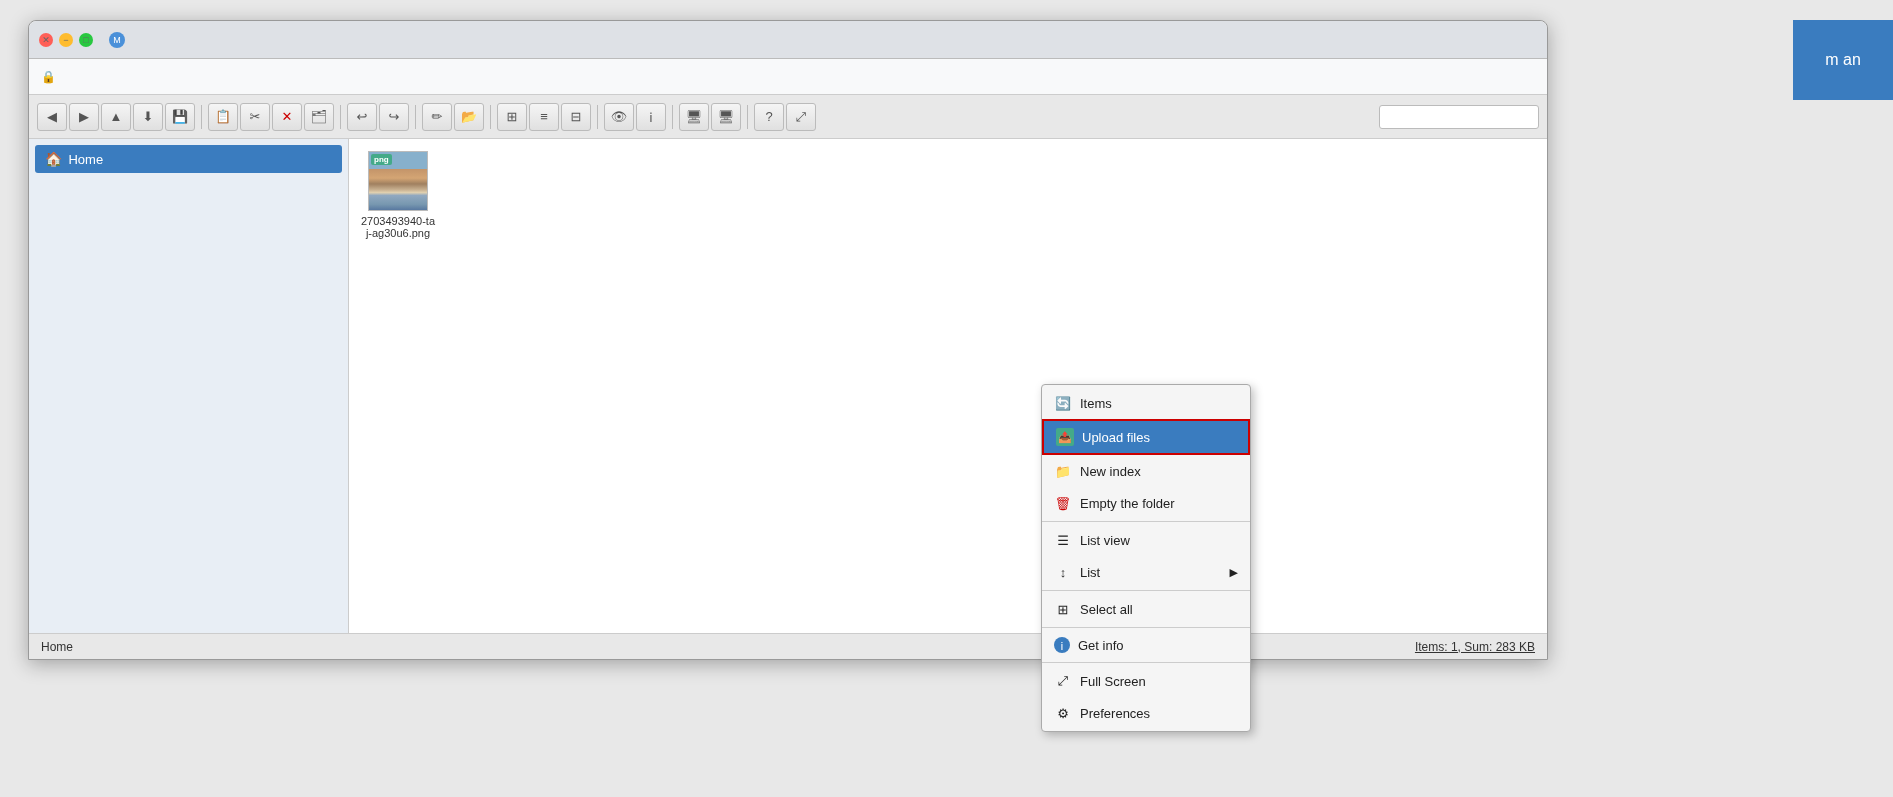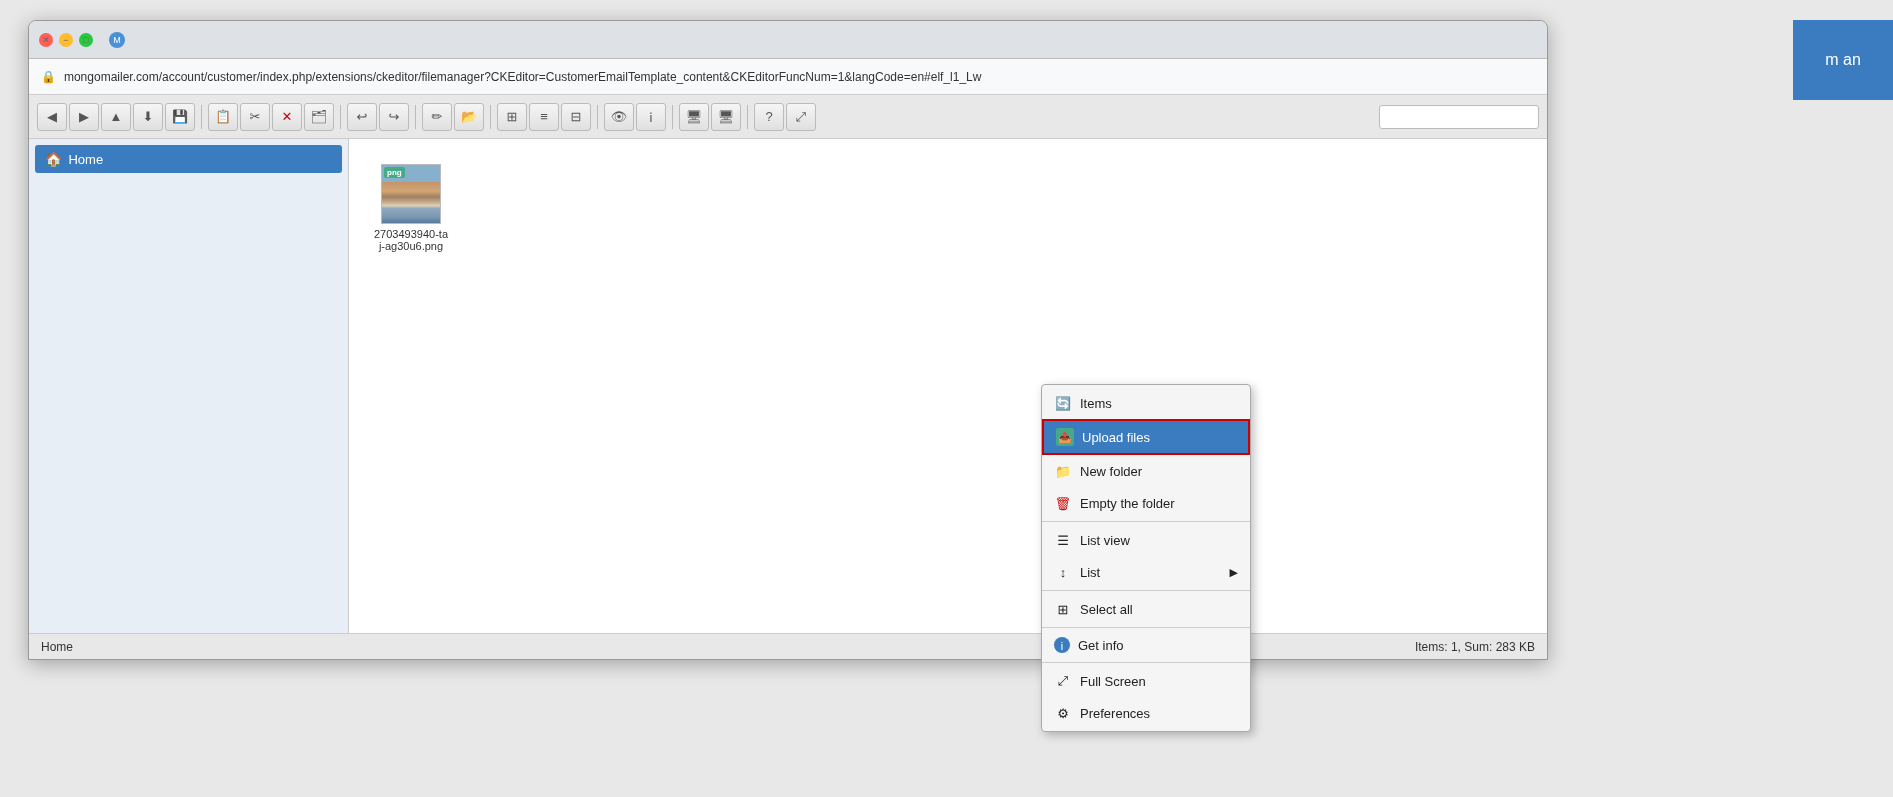--- a/index.html
+++ b/index.html
@@ -184,21 +184,21 @@
       color: #fff;
     }
 
     .sidebar-item .folder-icon {
       font-size: 14px;
     }
 
     
     .fm-files {
       flex: 1;
-      padding: 17px;
+      padding: 4px;
       position: relative;
       background: #fff;
     }
 
     .file-item {
       display: inline-flex;
       flex-direction: column;
       align-items: center;
       width: 90px;
       cursor: pointer;
@@ -252,20 +252,21 @@
     }
 
     .statusbar-path {
       font-size: 12px;
       color: #333;
     }
 
     .statusbar-info {
       font-size: 12px;
       color: #333;
+      text-decoration: underline;
     }
 
     
     .context-menu {
       position: absolute;
       top: 245px;
       left: 692px;
       width: 210px;
       background: #f5f5f5;
       border: 1px solid #aaa;
@@ -344,21 +345,20 @@
       <button class="win-btn close">✕</button>
       <button class="win-btn minimize">−</button>
       <button class="win-btn maximize">□</button>
     </div>
 
     <div style="width:16px;height:16px;border-radius:50%;background:#4a90d9;display:flex;align-items:center;justify-content:center;font-size:9px;color:white;">M</div>
   </div>
 
   <div class="chrome-addressbar">
     <span class="address-lock">🔒</span>
-    <span class="address-url">mongomailer.com/account/customer/index.php/extensions/ckeditor/filemanager?CKEditor=CustomerEmailTemplate_content&amp;CKEditorFuncNum=1&amp;langCode=en#elf_l1_Lw</span>
   </div>
 
   <div class="filemanager-body">
 
     <div class="fm-toolbar">
       <button class="tb-btn" title="Back">◀</button>
       <button class="tb-btn" title="Forward">▶</button>
       <button class="tb-btn" title="Up">▲</button>
       <button class="tb-btn" title="Download">⬇</button>
       <button class="tb-btn" title="Save">💾</button>
@@ -422,21 +422,21 @@
             <span>Items</span>
           </div>
 
           <div class="cm-item highlighted">
             <span class="cm-icon" style="background:#4a8;border-radius:2px;display:flex;align-items:center;justify-content:center;font-size:11px;">📤</span>
             <span>Upload files</span>
           </div>
 
           <div class="cm-item">
             <span class="cm-icon">📁</span>
-            <span>New folder</span>
+            <span>New index</span>
           </div>
 
           <div class="cm-item">
             <span class="cm-icon" style="color:#c00;">🗑</span>
             <span>Empty the folder</span>
           </div>
           <div class="cm-separator"></div>
 
           <div class="cm-item">
             <span class="cm-icon">☰</span>

